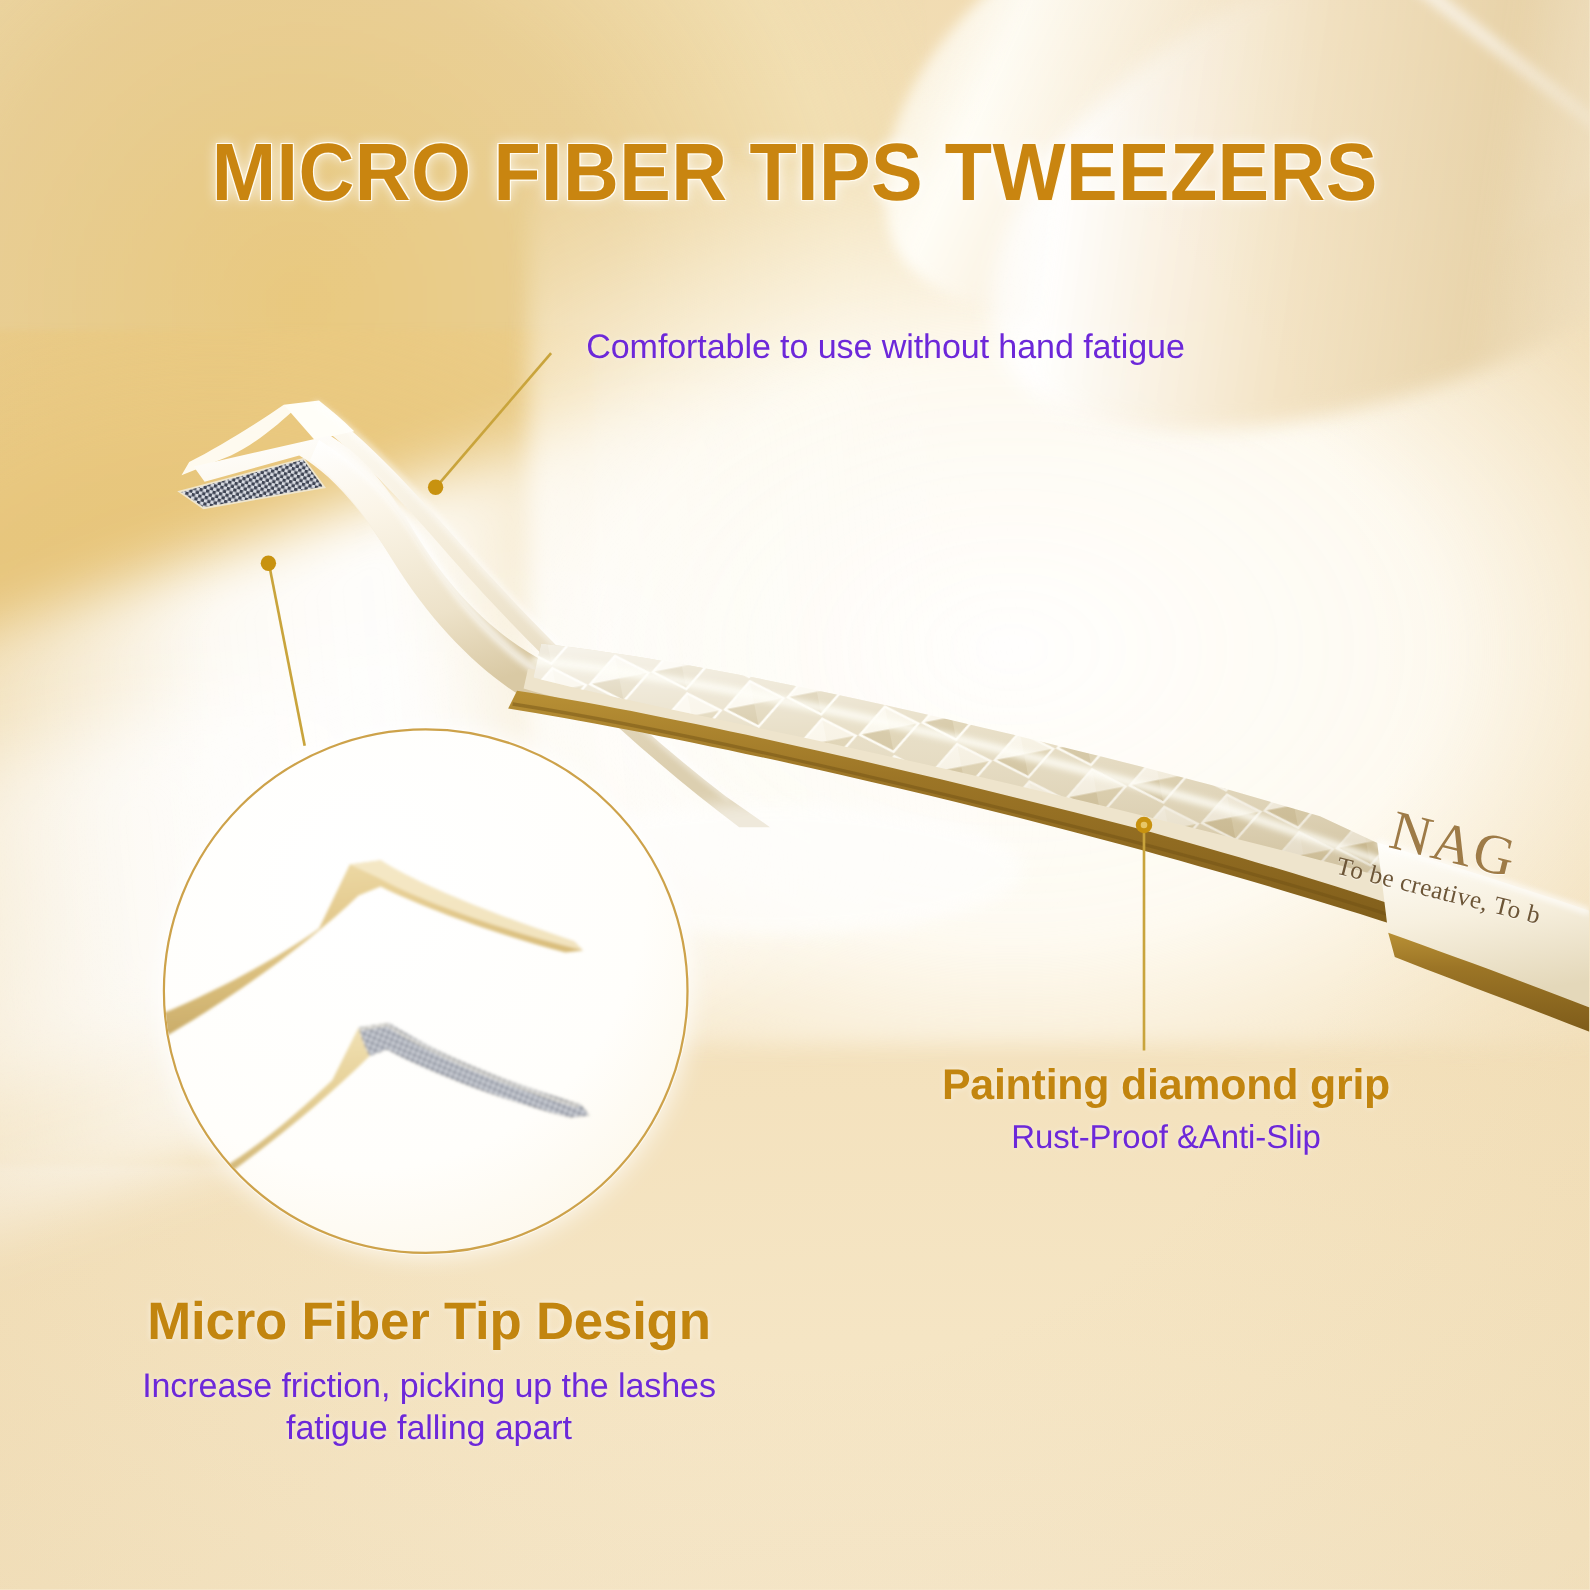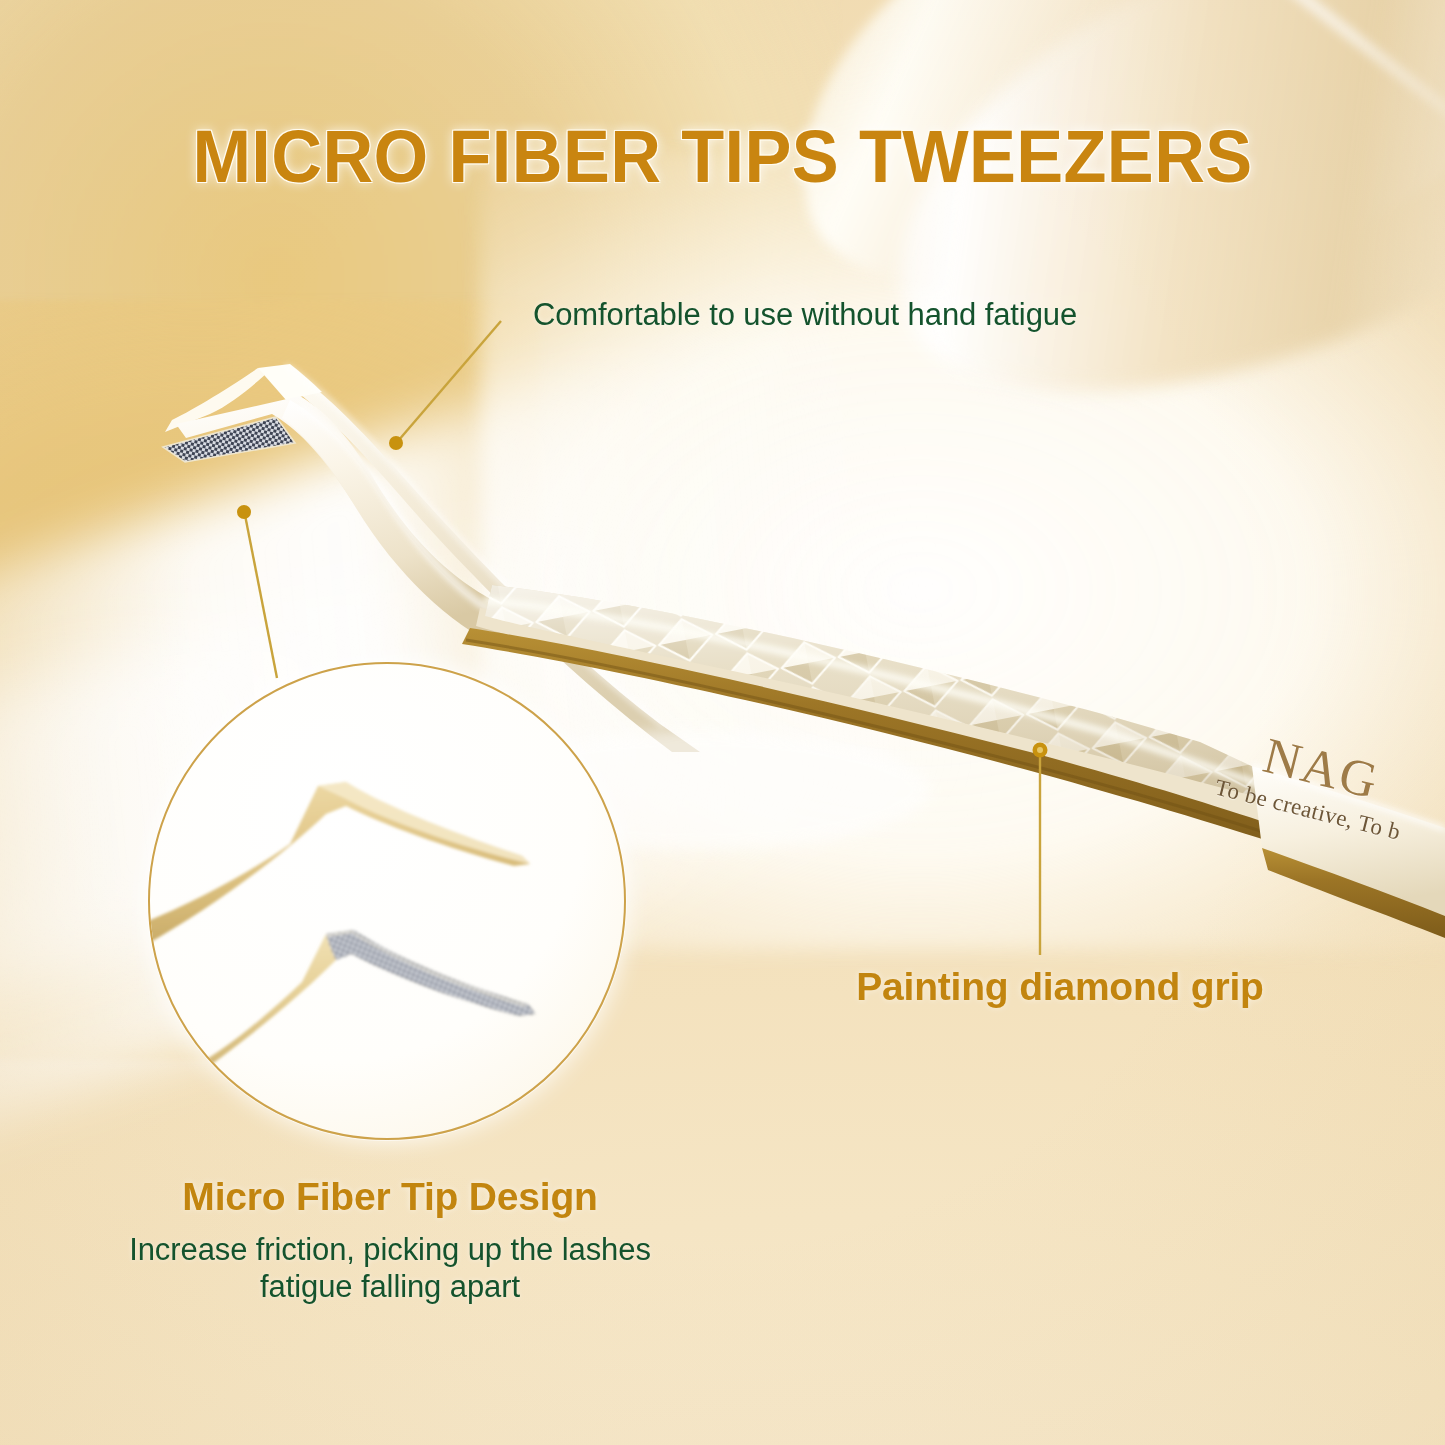--- a/index.html
+++ b/index.html
@@ -95,34 +95,34 @@
   }
 
   
   .callout{ position:absolute; }
   .callout .head{
     font-weight:bold; color:#C2850F;
     line-height:1.12; letter-spacing:-0.2px;
     text-shadow:0 0 6px rgba(255,255,255,0.55);
   }
   .callout .sub{
-    color:#14532d; line-height:1.22; letter-spacing:-0.1px;
+    color:#6d28d9; line-height:1.22; letter-spacing:-0.1px;
     text-shadow:0 0 5px rgba(255,255,255,0.5);
   }
 
   #callout-rebound{ left:455px; top:282px; width:700px; text-align:center; }
   #callout-rebound .head{ font-size:40px; }
   #callout-rebound .sub{ font-size:31px; margin-top:14px; }
 
   #callout-grip{ left:770px; top:965px; width:580px; text-align:center; }
   #callout-grip .head{ font-size:39px; }
   #callout-grip .sub{ font-size:30px; margin-top:8px; }
 
   #callout-fiber{ left:60px; top:1175px; width:660px; text-align:center; }
-  #callout-fiber .head{ font-size:39px; }
+  #callout-fiber .head{ font-size:48px; }
   #callout-fiber .sub{ font-size:31px; margin-top:12px; }
 
   
   .leaders{ position:absolute; inset:0; pointer-events:none; }
 
   
   .tweezer{ position:absolute; left:0; top:0; width:1445px; height:1445px; }
 
   
   #magnifier{
@@ -366,20 +366,21 @@
   </div>
 
   <div class="title">MICRO FIBER TIPS TWEEZERS</div>
 
   <div class="callout" id="callout-rebound">
     <div class="sub">Comfortable to use without hand fatigue</div>
   </div>
 
   <div class="callout" id="callout-grip">
     <div class="head">Painting diamond grip</div>
+    <div class="sub">Rust-Proof &amp;Anti-Slip</div>
   </div>
 
   <div class="callout" id="callout-fiber">
     <div class="head">Micro Fiber Tip Design</div>
     <div class="sub">Increase friction, picking up the lashes</div>
     <div class="sub" style="margin-top:0">fatigue falling apart</div>
   </div>
 
 </div>
 

